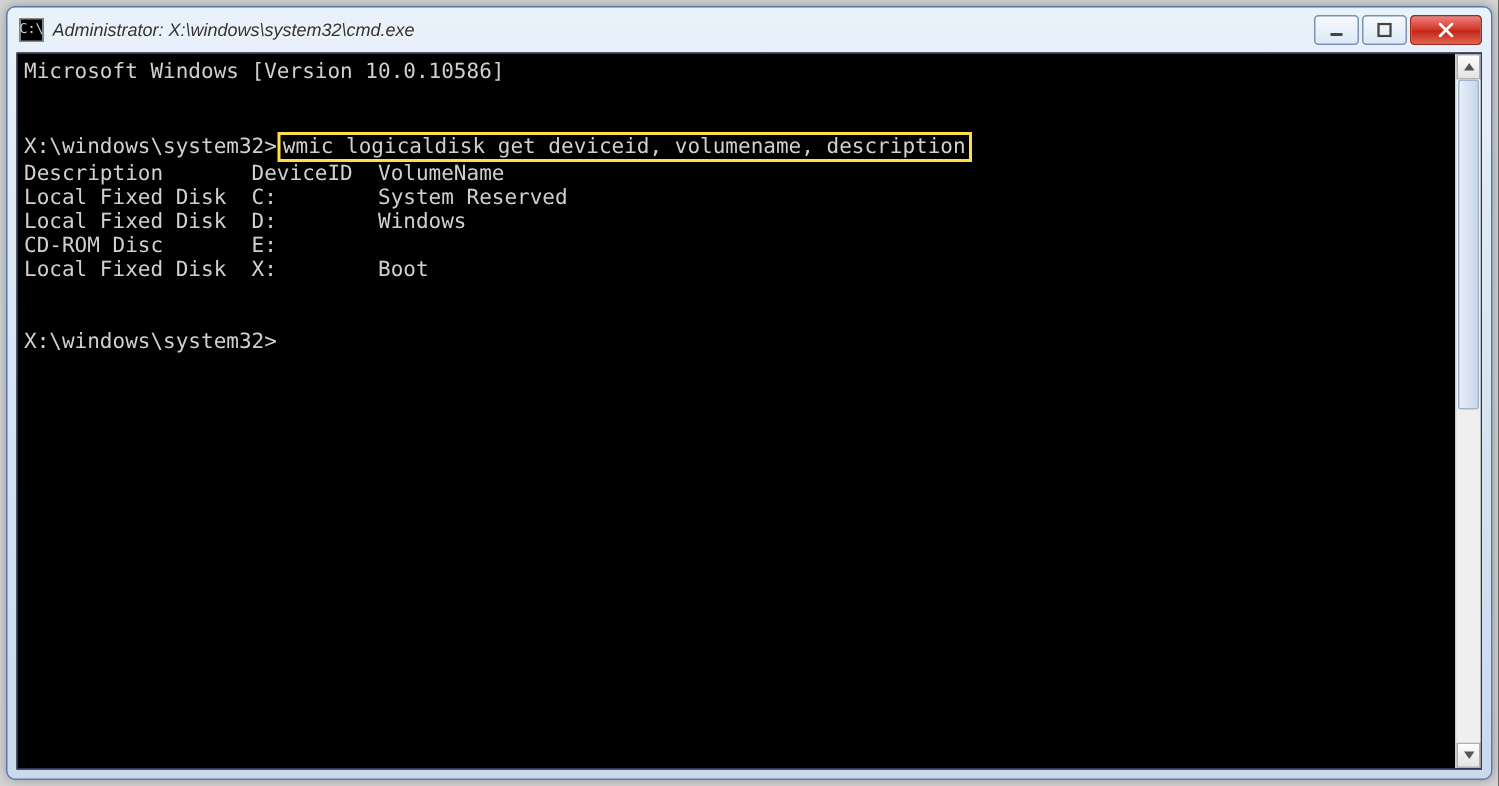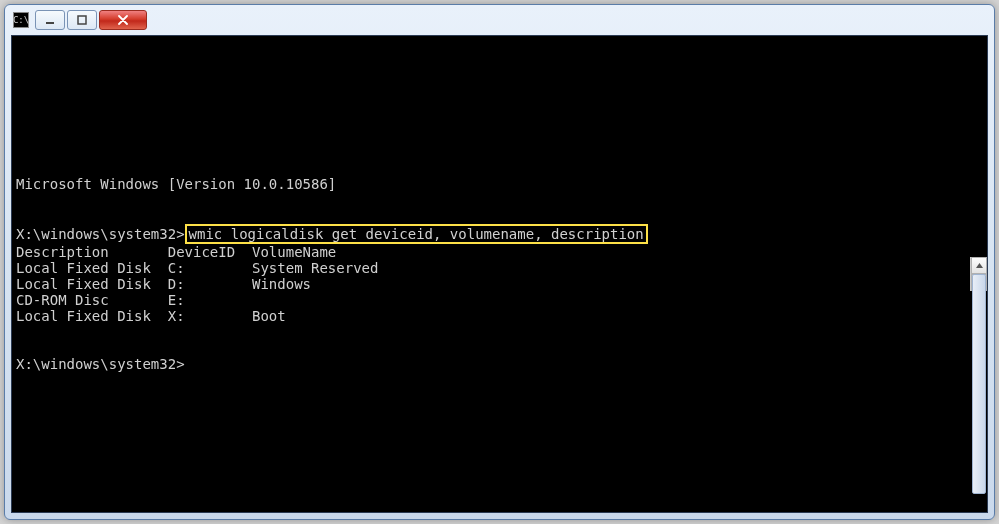--- a/index.html
+++ b/index.html
@@ -75,21 +75,20 @@
     border-color: #9b2b1f;
   }
   .win-btn svg { display: block; }
   .client-area {
     flex: 1;
     margin: 0 6px 6px 6px;
     background: #000;
     border: 1px solid #2b3b54;
     position: relative;
     display: flex;
-    align-items: center;
   }
   .terminal {
     flex: 1;
     padding: 4px 0 4px 4px;
     font-family: "Consolas", "Lucida Console", monospace;
     font-size: 14px;
     line-height: 16px;
     color: #d0d0d0;
     white-space: pre;
     overflow: hidden;
@@ -132,20 +131,21 @@
     border-radius: 2px;
   }
   .line { display: block; }
 </style>
 </head>
 <body>
 
 <div class="window">
   <div class="titlebar">
     <div class="app-icon">C:\</div>
+    <div class="title-text">Administrator: X:\windows\system32\cmd.exe</div>
     <div class="window-controls">
       <div class="win-btn">
         <svg width="10" height="10" viewBox="0 0 10 10">
             <rect x="1" y="7" width="8" height="2" fill="#444"></rect>
           </svg>
       </div>
       <div class="win-btn">
         <svg width="10" height="10" viewBox="0 0 10 10">
             <rect x="1" y="1" width="8" height="8" fill="none" stroke="#444" stroke-width="1.5"></rect>
           </svg>

